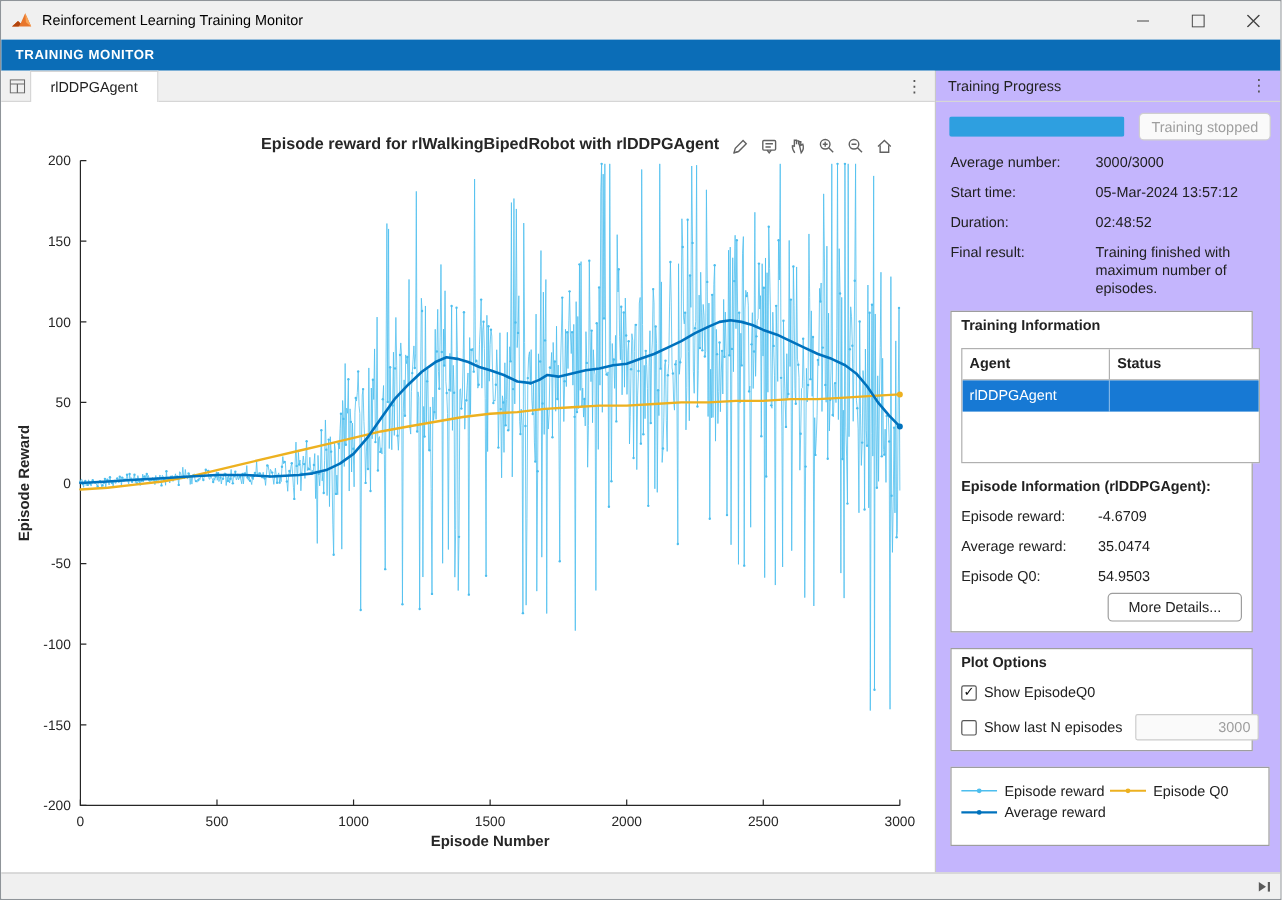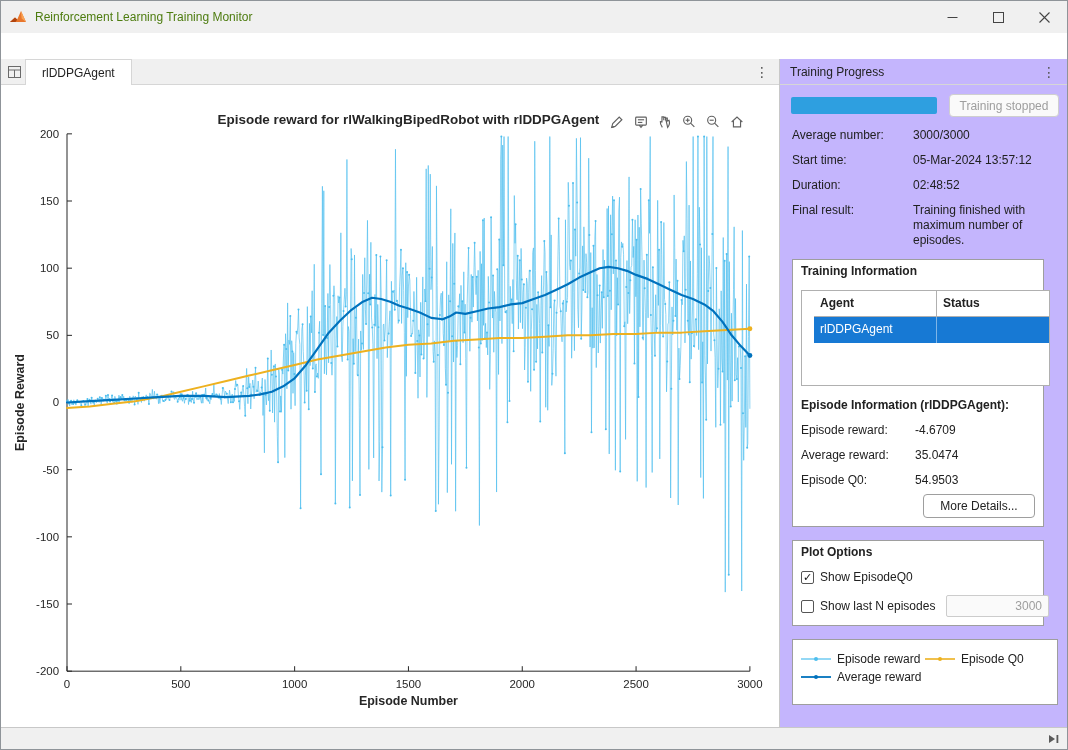--- a/index.html
+++ b/index.html
@@ -6,21 +6,21 @@
   html,body { background:#d8d8d8; }
   body { font-family:"Liberation Sans","DejaVu Sans",sans-serif; font-size:12px; color:#212121; }
 
   .window { position:relative; width:1068px; height:750px; background:#ffffff;
             border:1px solid #8f9499; overflow:hidden; }
 
   
   .titlebar { position:absolute; top:0; left:0; right:0; height:32px; background:#f0f0f0;
               display:flex; align-items:center; }
   .titlebar .logo { margin-left:8px; display:flex; align-items:center; }
-  .titlebar .title { margin-left:8px; font-size:12px; color:#4d7c0f; }
+  .titlebar .title { margin-left:8px; font-size:12px; color:#000000; }
   .win-controls { margin-left:auto; display:flex; height:100%; }
   .win-btn { width:46px; height:100%; display:flex; align-items:center; justify-content:center; }
 
   
   .ribbon { position:absolute; top:32px; left:0; right:0; height:26px; background:var(--ribbon,#0b6db7);
             display:flex; align-items:center; padding:0 12px; }
   .ribbon .ribbon-tab { color:#fff; font-size:11px; font-weight:bold; letter-spacing:.5px; }
 
   
   .left-panel { position:absolute; top:58px; left:0; width:778px; bottom:22px; background:#fff; }
@@ -59,21 +59,21 @@
 
   .fld-label { position:absolute; left:12px; width:118px; }
   .fld-value { position:absolute; left:133px; width:144px; line-height:15px; }
 
   .group-box { position:absolute; left:12px; width:252px; border:1px solid #9e9e9e; background:#fff; }
   .group-title { position:absolute; top:4px; left:8px; font-weight:bold; color:#222; }
 
   
   .agent-table { position:absolute; top:30px; left:8px; width:249px; height:96px;
                  border:1px solid #b0b0b0; background:#fff; overflow:hidden; }
-  .agent-table .tr { display:flex; height:26px;margin-left:12px; }
+  .agent-table .tr { display:flex; height:26px; }
   .agent-table .th { border-bottom:1px solid #b0b0b0; font-weight:bold; }
   .agent-table .td { padding:5px 6px 0 6px; overflow:hidden; white-space:nowrap; }
   .agent-table .c1 { width:123px; border-right:1px solid #b0b0b0; }
   .agent-table .c2 { flex:1; }
   .agent-table .row.selected { background:var(--selection,#1779d4); color:#fff; }
   .agent-table .row.selected .c1 { border-right-color:rgba(255,255,255,.45); }
 
   .ep-title { position:absolute; left:8px; top:138px; font-weight:bold; }
   .ep-label { position:absolute; left:8px; }
   .ep-value { position:absolute; left:122px; }
@@ -126,20 +126,23 @@
           </svg>
       </span>
       <span class="win-btn">
         <svg width="11" height="11" viewBox="0 0 11 11">
             <path d="M0.5 0.5 L10.5 10.5 M10.5 0.5 L0.5 10.5" stroke="#444" stroke-width="1.1"></path>
           </svg>
       </span>
     </div>
   </div>
 
+  <div class="ribbon">
+    <span class="ribbon-tab">TRAINING MONITOR</span>
+  </div>
 
   <div class="left-panel">
     <div class="tabbar">
       <span class="layout-btn">
         <svg width="13" height="12" viewBox="0 0 13 12">
           <rect x="0.5" y="0.5" width="12" height="11" fill="none" stroke="#6a6a6a"></rect>
           <line x1="0.5" y1="4" x2="12.5" y2="4" stroke="#6a6a6a"></line>
           <line x1="6.5" y1="4" x2="6.5" y2="11.5" stroke="#6a6a6a"></line>
         </svg>
       </span>

